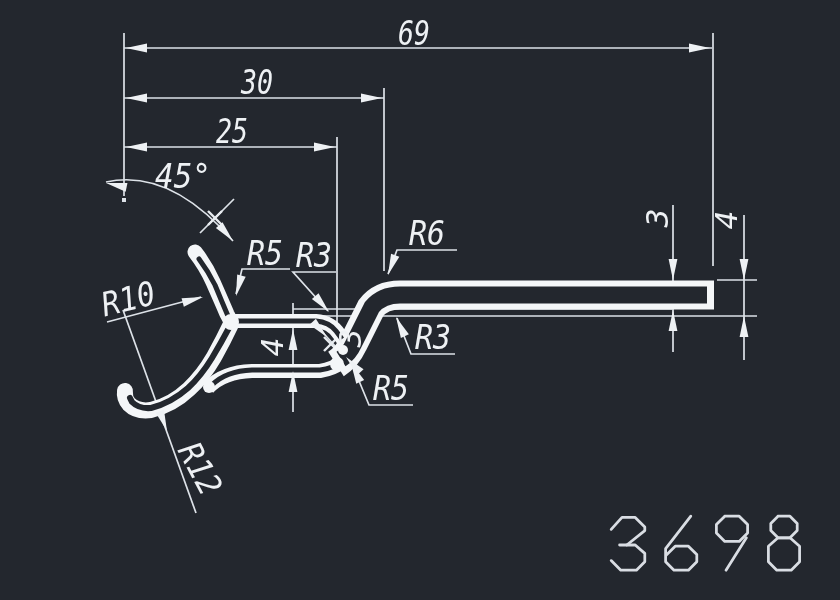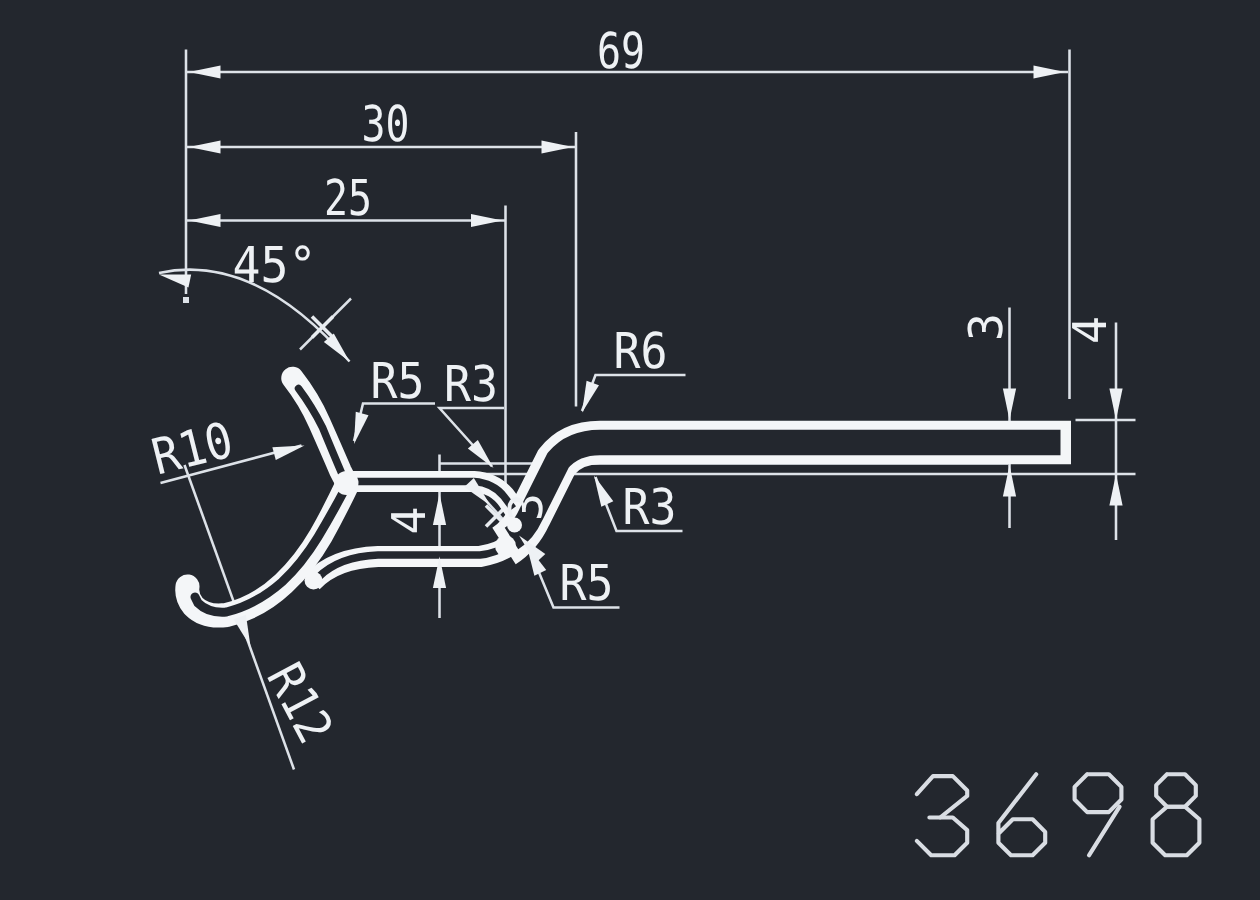--- a/index.html
+++ b/index.html
@@ -1,16 +1,16 @@
 <!DOCTYPE html>
 <html><head>
 <meta charset="utf-8">
 <style>
   html,body{margin:0;padding:0;background:#23272e;width:840px;height:600px;overflow:hidden;}
-  .viewport{width:840px;height:600px;position:relative;}
+  .viewport{width:840px;height:600px;position:relative;font-style:italic;}
   svg{display:block;}
   .thinline{stroke:#dde2e8;stroke-width:1.7;fill:none;stroke-linecap:butt;}
   .tick{stroke:#e8ecf0;stroke-width:2.4;fill:none;}
   .arrow{fill:#eef1f4;stroke:none;}
   .prof{stroke:#f4f6f8;fill:none;}
   .core{stroke:#23272e;fill:none;}
   .patch{fill:#f4f6f8;stroke:none;}
   .dimtext{font-family:"DejaVu Sans Mono", monospace;font-size:33px;fill:#eef1f4;}
   .dimtext.small{font-size:31px;}
   .glyphs path{stroke:#d9dde3;stroke-width:2.3;fill:none;stroke-linecap:round;stroke-linejoin:round;}

